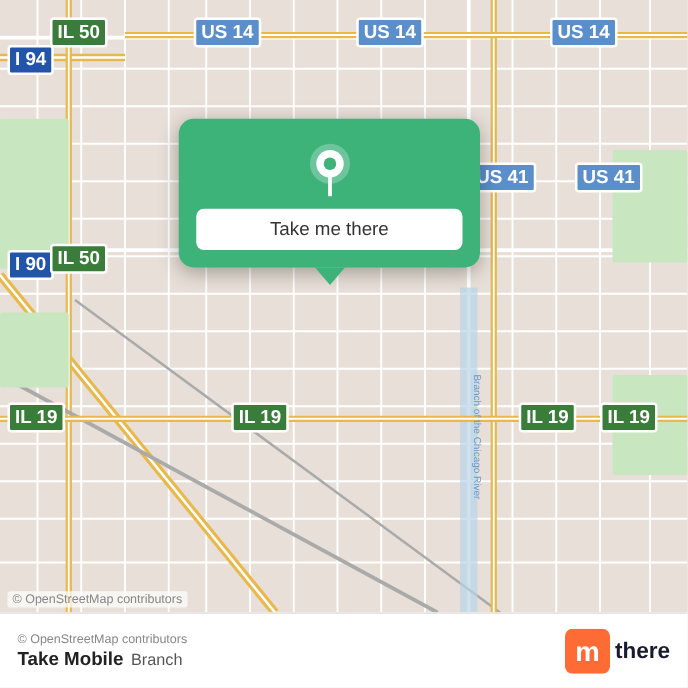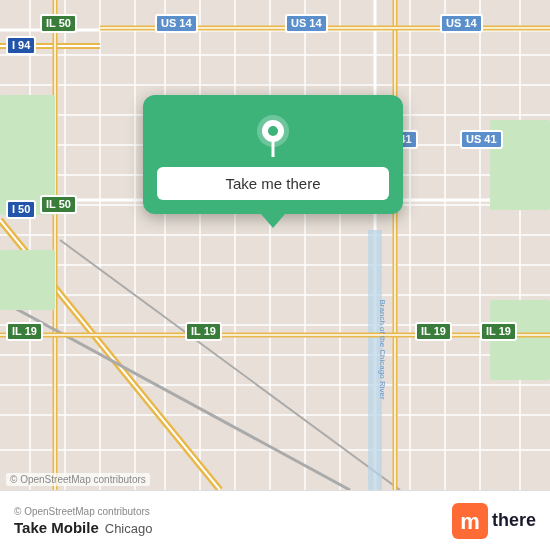--- a/index.html
+++ b/index.html
@@ -26,21 +26,21 @@
       position: absolute;
       top: 0; left: 0;
     }
 
     
     .route-badge {
       position: absolute;
       border: 2px solid #fff;
       border-radius: 3px;
       padding: 1px 4px;
-      font-size: 11px;
+      font-size: 15px;
       font-weight: bold;
       color: #fff;
       line-height: 1.2;
       background: #5b8fcc;
       white-space: nowrap;
       text-align: center;
     }
     .route-badge.green {
       background: #3a7d3a;
     }
@@ -48,21 +48,21 @@
       background: #2255aa;
       border-radius: 3px;
       text-align: right;
     }
 
     
     #popup-card {
       position: absolute;
       top: 95px;
       left: 143px;
-      width: 260px;
+      width: 241px;
       background: #3db37a;
       border-radius: 12px;
       padding: 18px 14px 14px;
       display: flex;
       flex-direction: column;
       align-items: center;
       box-shadow: 0 4px 16px rgba(0,0,0,0.3);
       z-index: 100;
     }
 
@@ -239,21 +239,21 @@
 
     <line x1="100" y1="28" x2="550" y2="28" stroke="#e8b84b" stroke-width="5"></line>
     <line x1="100" y1="28" x2="550" y2="28" stroke="#fff" stroke-width="1.5"></line>
 
     <line x1="0" y1="335" x2="550" y2="335" stroke="#e8b84b" stroke-width="5"></line>
     <line x1="0" y1="335" x2="550" y2="335" stroke="#fff" stroke-width="1.5"></line>
   </svg>
 
   <div class="route-badge interstate" style="top:36px; left:6px;">I 94</div>
 
-  <div class="route-badge interstate" style="top:200px; left:6px;">I 50</div>
+  <div class="route-badge interstate" style="top:200px; left:6px;">I 90</div>
 
   <div class="route-badge green" style="top:14px; left:40px;">IL 50</div>
 
   <div class="route-badge green" style="top:195px; left:40px;">IL 50</div>
 
   <div class="route-badge" style="top:14px; left:155px;">US 14</div>
   <div class="route-badge" style="top:14px; left:285px;">US 14</div>
   <div class="route-badge" style="top:14px; left:440px;">US 14</div>
 
   <div class="route-badge" style="top:130px; left:375px;">US 41</div>
@@ -279,21 +279,21 @@
     <button id="take-me-there-btn">Take me there</button>
   </div>
 
 </div>
 
 <div id="bottom-bar">
   <div class="bottom-left">
     <span class="copyright-text">© OpenStreetMap contributors</span>
     <div style="display:flex; gap:6px; align-items:baseline;">
       <span class="place-name">Take Mobile</span>
-      <span class="place-city">Chicago</span>
+      <span class="place-city">Branch</span>
     </div>
   </div>
 
   <div class="moovit-logo">
     <svg class="moovit-m" viewBox="0 0 36 36">
 
       <rect width="36" height="36" rx="6" fill="#ff6b35"></rect>
       <text x="18" y="26" font-size="22" font-weight="bold" fill="#fff" text-anchor="middle" font-family="Arial">m</text>
 
     </svg>

